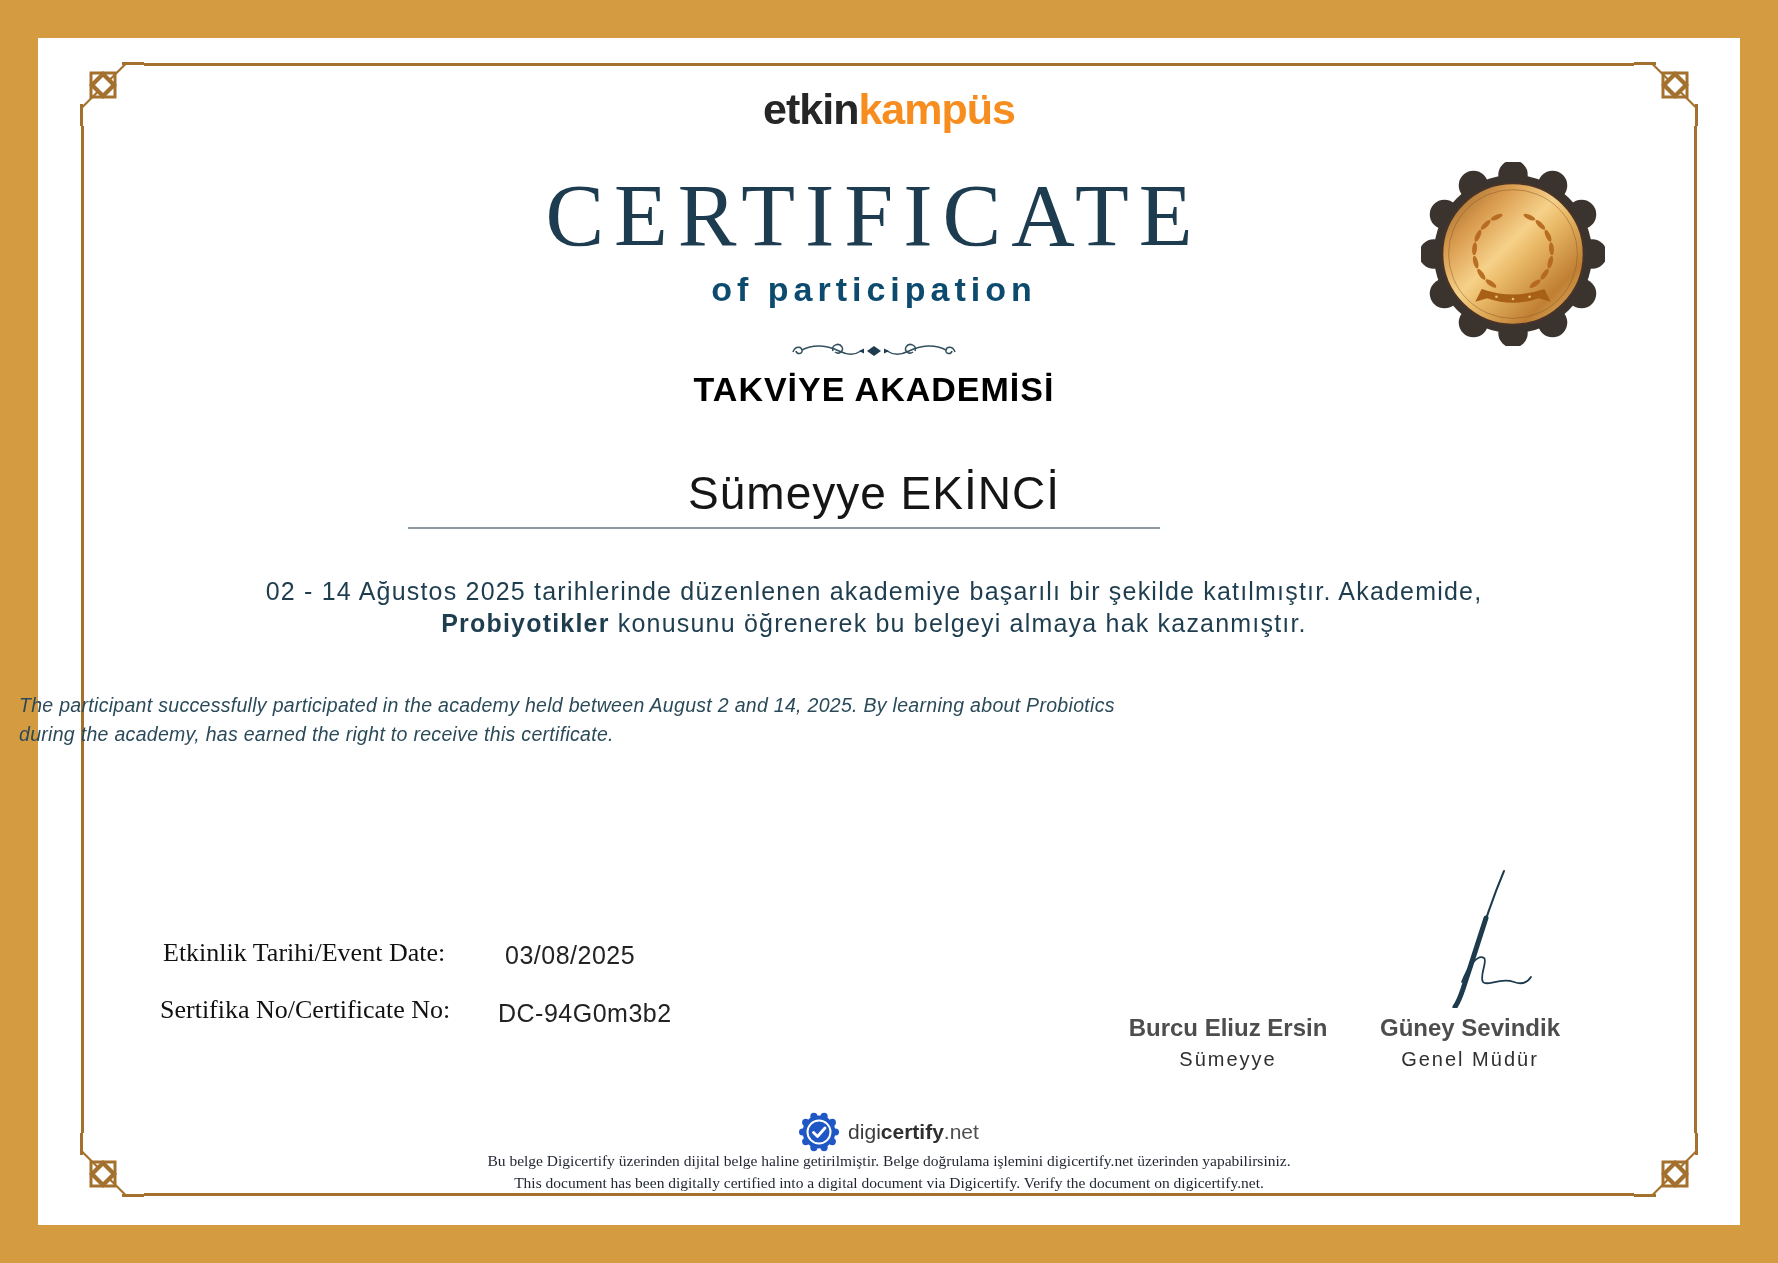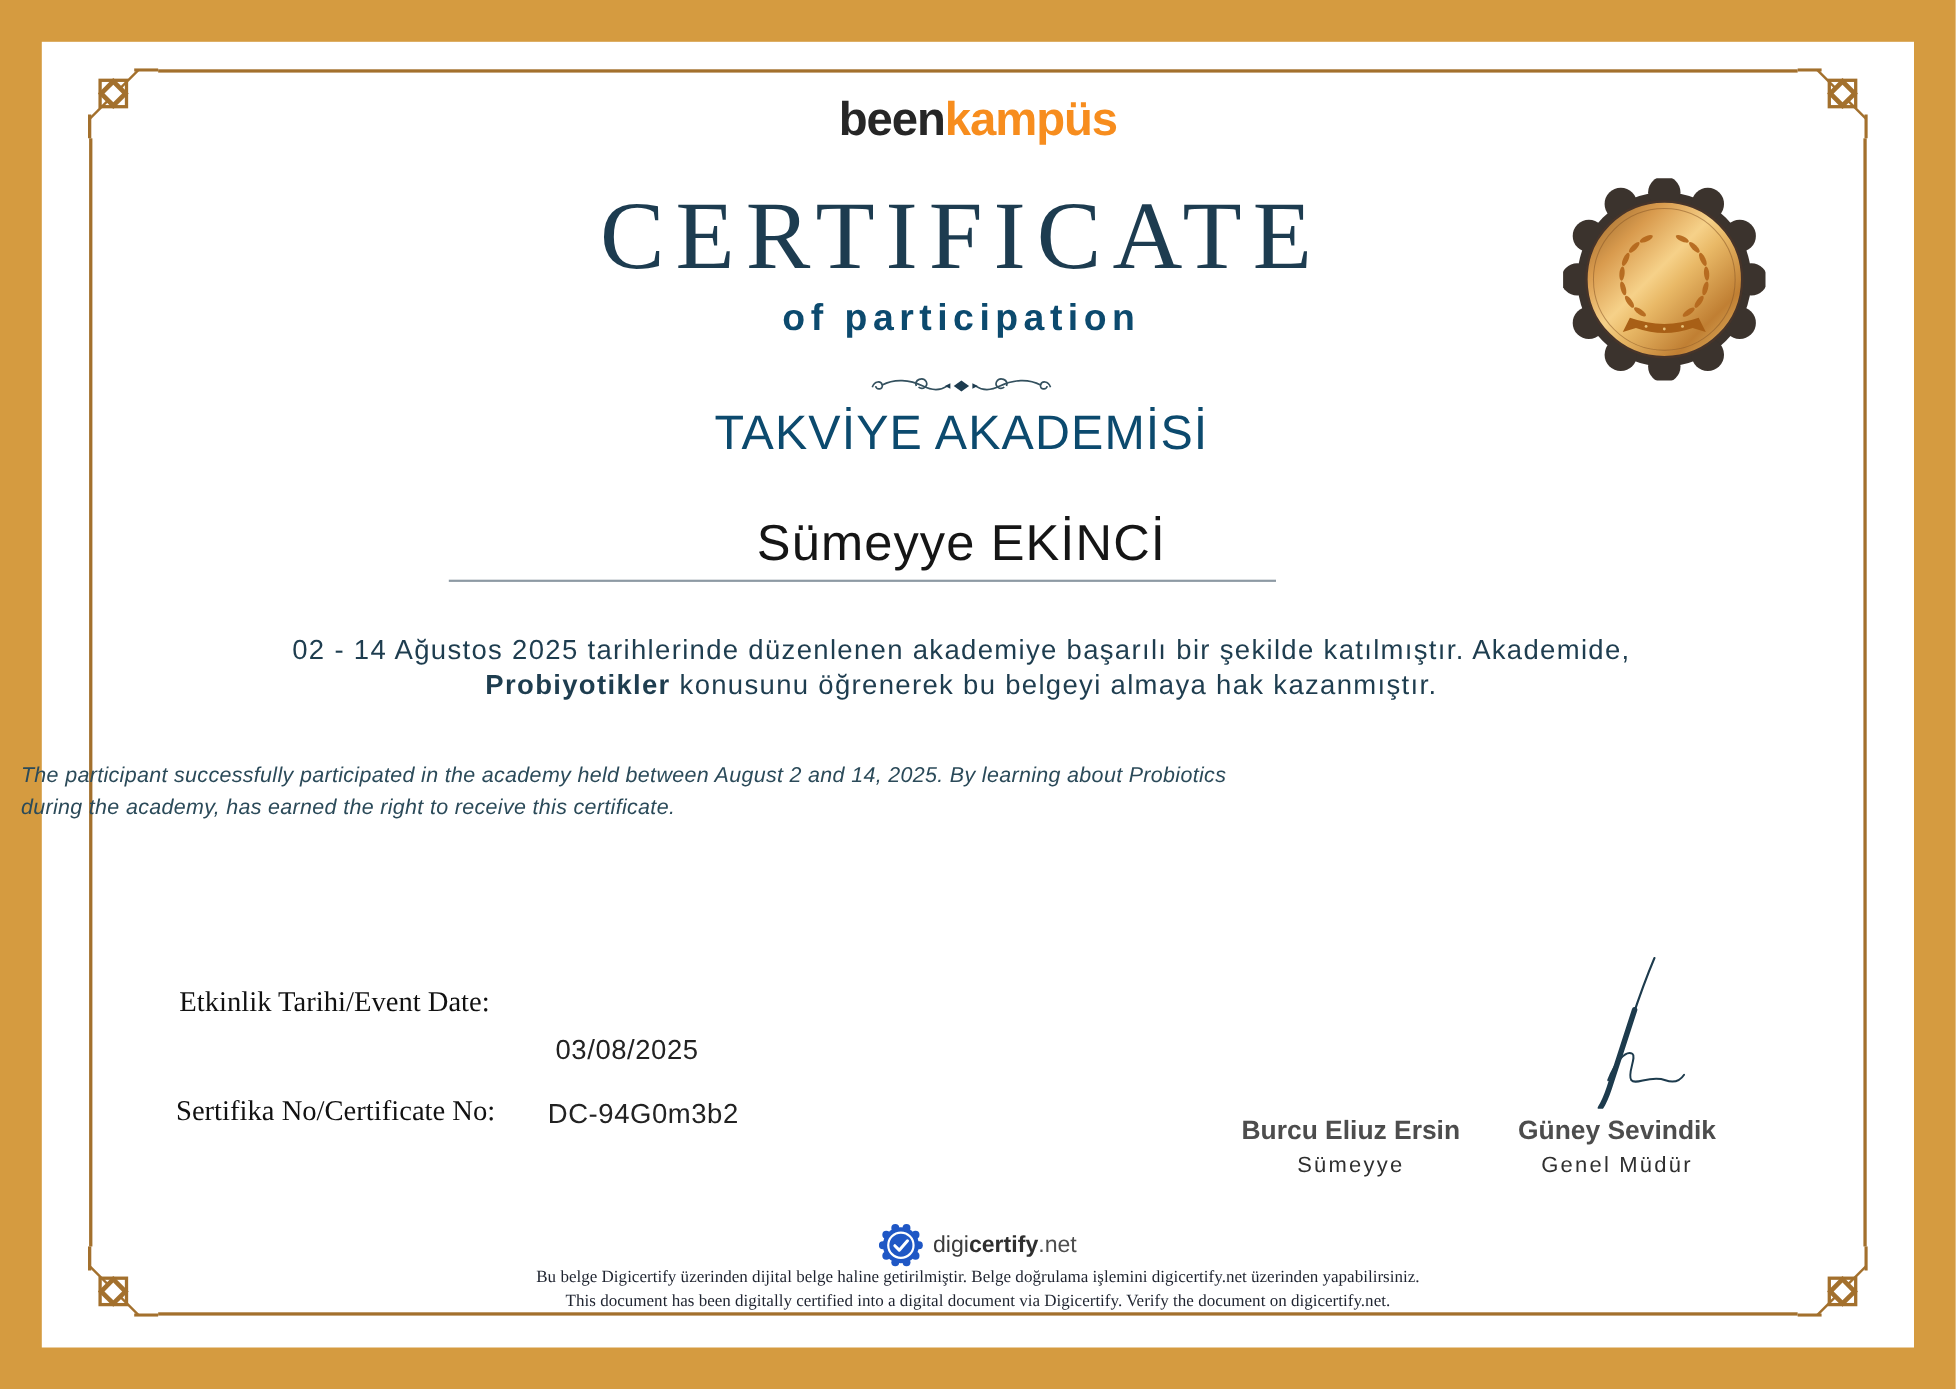--- a/index.html
+++ b/index.html
@@ -13,32 +13,32 @@
   .corner.br{left:1634px;top:1133px;transform:rotate(180deg);}
   .corner.bl{left:80px;top:1133px;transform:rotate(270deg);}
   .abs{position:absolute;}
   .centerband{left:89px;width:1570px;text-align:center;}
   .logo{left:0;width:1778px;top:86px;text-align:center;font-size:43px;font-weight:bold;letter-spacing:-1px;line-height:1.1;}
   .logo .p1{color:#262626;}
   .logo .p2{color:#f78d1e;}
   .cert-title{top:172px;font-family:"Liberation Serif",serif;font-size:88px;line-height:1;color:#1d3c50;letter-spacing:10px;font-weight:normal;}
   .cert-sub{top:272px;font-size:34px;line-height:1;color:#0c4a6e;letter-spacing:5px;font-weight:600;}
   .flourish-wrap{top:340px;}
-  .academy{top:372px;font-size:44px;line-height:1;font-weight:normal;color:#0c4a6e;letter-spacing:1px;}
+  .academy{top:372px;font-size:34px;line-height:1;font-weight:bold;color:#000000;letter-spacing:1px;}
   .name{top:466px;font-size:46px;line-height:1.2;color:#151515;letter-spacing:1px;font-weight:normal;}
   .name-underline{left:408px;top:527px;width:752px;height:2px;background:#8d9aa4;}
   .body-tr{color:#1e3d4f;font-size:25px;letter-spacing:1.2px;white-space:nowrap;}
   .tr1{top:577px;}
   .tr2{top:609px;}
   .body-en{left:19px;width:1740px;text-align:left;color:#2b4a59;font-style:italic;font-size:19.5px;letter-spacing:.3px;white-space:nowrap;}
   .en1{top:694px;}
   .en2{top:723px;}
   .detail-label{font-family:"Liberation Serif",serif;font-size:26px;color:#111;white-space:nowrap;}
   .detail-value{font-size:25px;color:#222;letter-spacing:.5px;white-space:nowrap;}
-  .lbl1{left:163px;top:896px;}
+  .lbl1{left:163px;top:938px;}
   .val1{left:505px;top:941px;}
   .lbl2{left:160px;top:995px;}
   .val2{left:498px;top:999px;}
   .sig-name{font-size:24px;font-weight:bold;color:#4d4d4d;text-align:center;white-space:nowrap;}
   .sig-role{font-size:20px;color:#2f2f2f;letter-spacing:2px;text-align:center;white-space:nowrap;}
   .sig1n{left:1098px;width:260px;top:1014px;}
   .sig1r{left:1098px;width:260px;top:1048px;}
   .sig2n{left:1340px;width:260px;top:1014px;}
   .sig2r{left:1340px;width:260px;top:1048px;}
   .signature{left:1428px;top:868px;}
@@ -97,21 +97,21 @@
       <path d="M42,1.5 H64" stroke-width="3"></path>
       <path d="M1.5,42 V64" stroke-width="3"></path>
       <path d="M1.5,46 L46,1.5" stroke-width="2.2"></path>
       <rect x="11" y="11" width="24" height="24" stroke-width="3"></rect>
     </g>
     <path d="M23,9 L37,23 L23,37 L9,23 Z" fill="#a3702d"></path>
     <path d="M23,15 L31,23 L23,31 L15,23 Z" fill="#fff"></path>
   </svg>
 
   <div class="abs logo">
-    <span class="p1">been</span><span class="p2">kampüs</span>
+    <span class="p1">etkin</span><span class="p2">kampüs</span>
   </div>
 
   <div class="abs centerband cert-title">CERTIFICATE</div>
   <div class="abs centerband cert-sub">of participation</div>
 
   <div class="abs centerband flourish-wrap">
     <svg width="170" height="22" viewBox="0 0 170 22">
       <g stroke="#33505e" fill="none" stroke-width="1.5">
         <path d="M4,12 C6,6 12,6 13,10 C14,14 8,15 7,11"></path>
         <path d="M13,10 C24,4 38,5 50,11 C58,15 66,15 72,11"></path>

